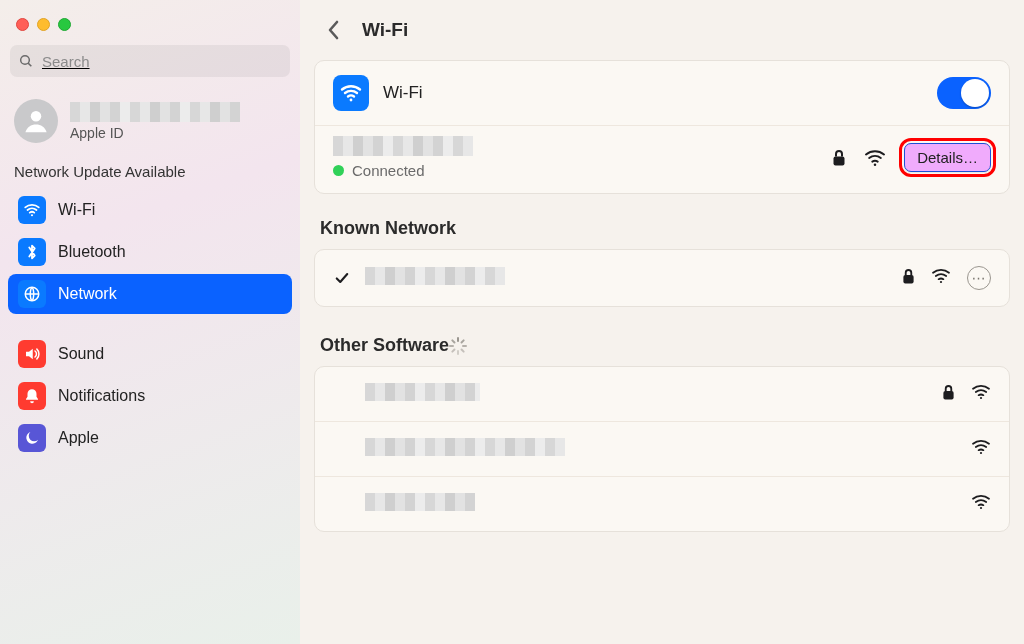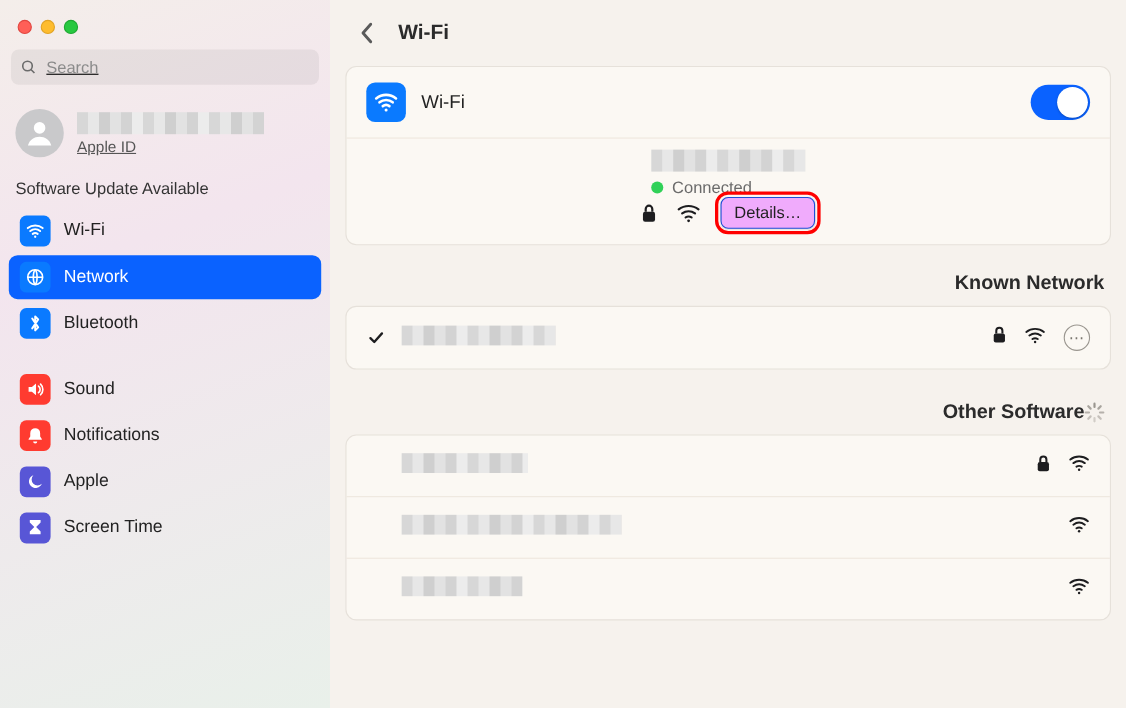--- a/index.html
+++ b/index.html
@@ -29,21 +29,21 @@
     font-size: 15px; color: #555;
   }
   .search-wrap input::placeholder { color: #8b8b8b; }
 
   .account-row { display: flex; align-items: center; gap: 12px; padding: 4px 6px 14px 6px; }
   .avatar {
     width: 44px; height: 44px; border-radius: 50%;
     background: #c9c9cb; display: flex; align-items: center; justify-content: center;
   }
   .account-text { display: flex; flex-direction: column; gap: 3px; }
-  .account-sub { font-size: 14px; color: #555; text-decoration: underline; }
+  .account-sub { font-size: 14px; color: #555; }
 
   .section-title { font-size: 15px; color: #333; padding: 6px 6px 10px 6px; }
 
   .nav { display: flex; flex-direction: column; gap: 2px; }
   .nav-item {
     display: flex; align-items: center; gap: 12px;
     height: 40px; padding: 0 10px; border-radius: 8px;
     font-size: 16px; color: #222; cursor: default;
   }
   .nav-item.selected { background: #0a62ff; color: #fff; }
@@ -85,37 +85,37 @@
   .row-title { font-size: 17px; color: #222; flex: 1; }
 
   .toggle {
     width: 54px; height: 32px; border-radius: 16px; background: #0a62ff; position: relative;
   }
   .toggle .knob {
     position: absolute; right: 2px; top: 2px; width: 28px; height: 28px; border-radius: 50%;
     background: #fff; box-shadow: 0 1px 2px rgba(0,0,0,0.25);
   }
 
-  .conn-row { padding: 10px 18px 14px 18px; flex-direction: column; }
+  .conn-row { padding: 10px 18px 14px 18px; }
   .conn-stack { display: flex; flex-direction: column; gap: 6px; flex: 1; }
   .conn-name-row { display: flex; align-items: center; gap: 18px; }
   .status-line { display: flex; align-items: center; gap: 8px; }
   .dot { width: 11px; height: 11px; border-radius: 50%; background: #30d158; }
   .status-text { font-size: 15px; color: #6b6b6b; }
   .conn-right { display: flex; align-items: center; gap: 18px; }
   .details-btn {
     background: #f0abfc; border: 1px solid #1d4ed8; border-radius: 7px;
     padding: 5px 12px; font-size: 15px; color: #222; box-shadow: 0 0.5px 1px rgba(0,0,0,0.08);
     position: relative;
   }
   .details-highlight { outline: 3px solid #ff0000; outline-offset: 2px; }
 
   .section-h {
     font-size: 18px; font-weight: 700; color: #2b2b2b;
-    padding: 0 6px 10px 6px; display: flex; align-items: center; justify-content: flex-end;
+    padding: 0 6px 10px 6px; display: flex; align-items: center; justify-content: flex-start;
   }
 
   .list {
     background: #fbf8f3; border: 1px solid #e6e1da; border-radius: 10px;
   }
   .list-row {
     display: flex; align-items: center; padding: 16px 18px; gap: 14px;
   }
   .list-row + .list-row { border-top: 1px solid #eee7de; }
   .check-slot { width: 18px; display:flex; justify-content:center; color:#222; }
@@ -178,51 +178,51 @@
           <circle cx="12" cy="8.2" r="4.2"></circle>
           <path d="M3.5 21c1.2-4.2 4.6-6.3 8.5-6.3s7.3 2.1 8.5 6.3z"></path>
         </svg>
     </div>
     <div class="account-text">
       <span class="pixelated pix-lg" style="width:170px"></span>
       <span class="account-sub">Apple ID</span>
     </div>
   </div>
 
-  <div class="section-title">Software Update Available</div>
+  <div class="section-title">Network Update Available</div>
 
   <nav class="nav" id="nav">
       <div class="nav-item">
         <div class="nav-icon ic-blue">
           <svg width="18" height="18" viewBox="0 0 24 24" fill="none" stroke="#fff" stroke-width="2.4" stroke-linecap="round">
             <path d="M3 8.5a14 14 0 0 1 18 0"></path>
             <path d="M6 12a9.5 9.5 0 0 1 12 0"></path>
             <path d="M9 15.5a5 5 0 0 1 6 0"></path>
             <circle cx="12" cy="19" r="1.4" fill="#fff" stroke="none"></circle>
           </svg>
         </div>
         <span>Wi-Fi</span>
       </div>
+      <div class="nav-item">
+        <div class="nav-icon ic-blue">
+          <svg width="16" height="18" viewBox="0 0 14 20" fill="none" stroke="#fff" stroke-width="2" stroke-linejoin="round" stroke-linecap="round">
+            <path d="M4 5 10 14 7 17V3l3 3-6 9"></path>
+          </svg>
+        </div>
+        <span>Bluetooth</span>
+      </div>
       <div class="nav-item selected">
         <div class="nav-icon ic-blue">
           <svg width="18" height="18" viewBox="0 0 24 24" fill="none" stroke="#fff" stroke-width="2">
             <circle cx="12" cy="12" r="9"></circle>
             <path d="M3 12h18M12 3c3 3 3 15 0 18M12 3c-3 3-3 15 0 18"></path>
           </svg>
         </div>
         <span>Network</span>
       </div>
-      <div class="nav-item">
-        <div class="nav-icon ic-blue">
-          <svg width="16" height="18" viewBox="0 0 14 20" fill="none" stroke="#fff" stroke-width="2" stroke-linejoin="round" stroke-linecap="round">
-            <path d="M4 5 10 14 7 17V3l3 3-6 9"></path>
-          </svg>
-        </div>
-        <span>Bluetooth</span>
-      </div>
       <div class="nav-gap"></div>
       <div class="nav-item">
         <div class="nav-icon ic-red">
           <svg width="18" height="18" viewBox="0 0 24 24" fill="#fff">
             <path d="M4 9v6h4l5 4V5L8 9H4z"></path>
             <path d="M16 8a5 5 0 0 1 0 8" fill="none" stroke="#fff" stroke-width="2" stroke-linecap="round"></path>
             <path d="M18.5 5.5a9 9 0 0 1 0 13" fill="none" stroke="#fff" stroke-width="2" stroke-linecap="round"></path>
           </svg>
         </div>
         <span>Sound</span>
@@ -236,28 +236,20 @@
         </div>
         <span>Notifications</span>
       </div>
       <div class="nav-item">
         <div class="nav-icon ic-indigo">
           <svg width="16" height="16" viewBox="0 0 24 24" fill="#fff">
             <path d="M21 14.5A9 9 0 1 1 9.5 3a7 7 0 0 0 11.5 11.5z"></path>
           </svg>
         </div>
         <span>Apple</span>
-      </div>
-      <div class="nav-item">
-        <div class="nav-icon ic-indigo">
-          <svg width="14" height="18" viewBox="0 0 16 22" fill="#fff">
-            <path d="M2 2h12v3l-5 5 5 5v3H2v-3l5-5-5-5V2z"></path>
-          </svg>
-        </div>
-        <span>Screen Time</span>
       </div>
     </nav>
 </aside>
 
 <main class="main">
   <div class="main-header">
     <div class="back-btn">
       <svg class="icon-svg" width="14" height="20" viewBox="0 0 12 20" fill="none" stroke="#5a5a5a" stroke-width="2.6" stroke-linecap="round" stroke-linejoin="round">
           <polyline points="9 2 2 10 9 18"></polyline>
         </svg>

